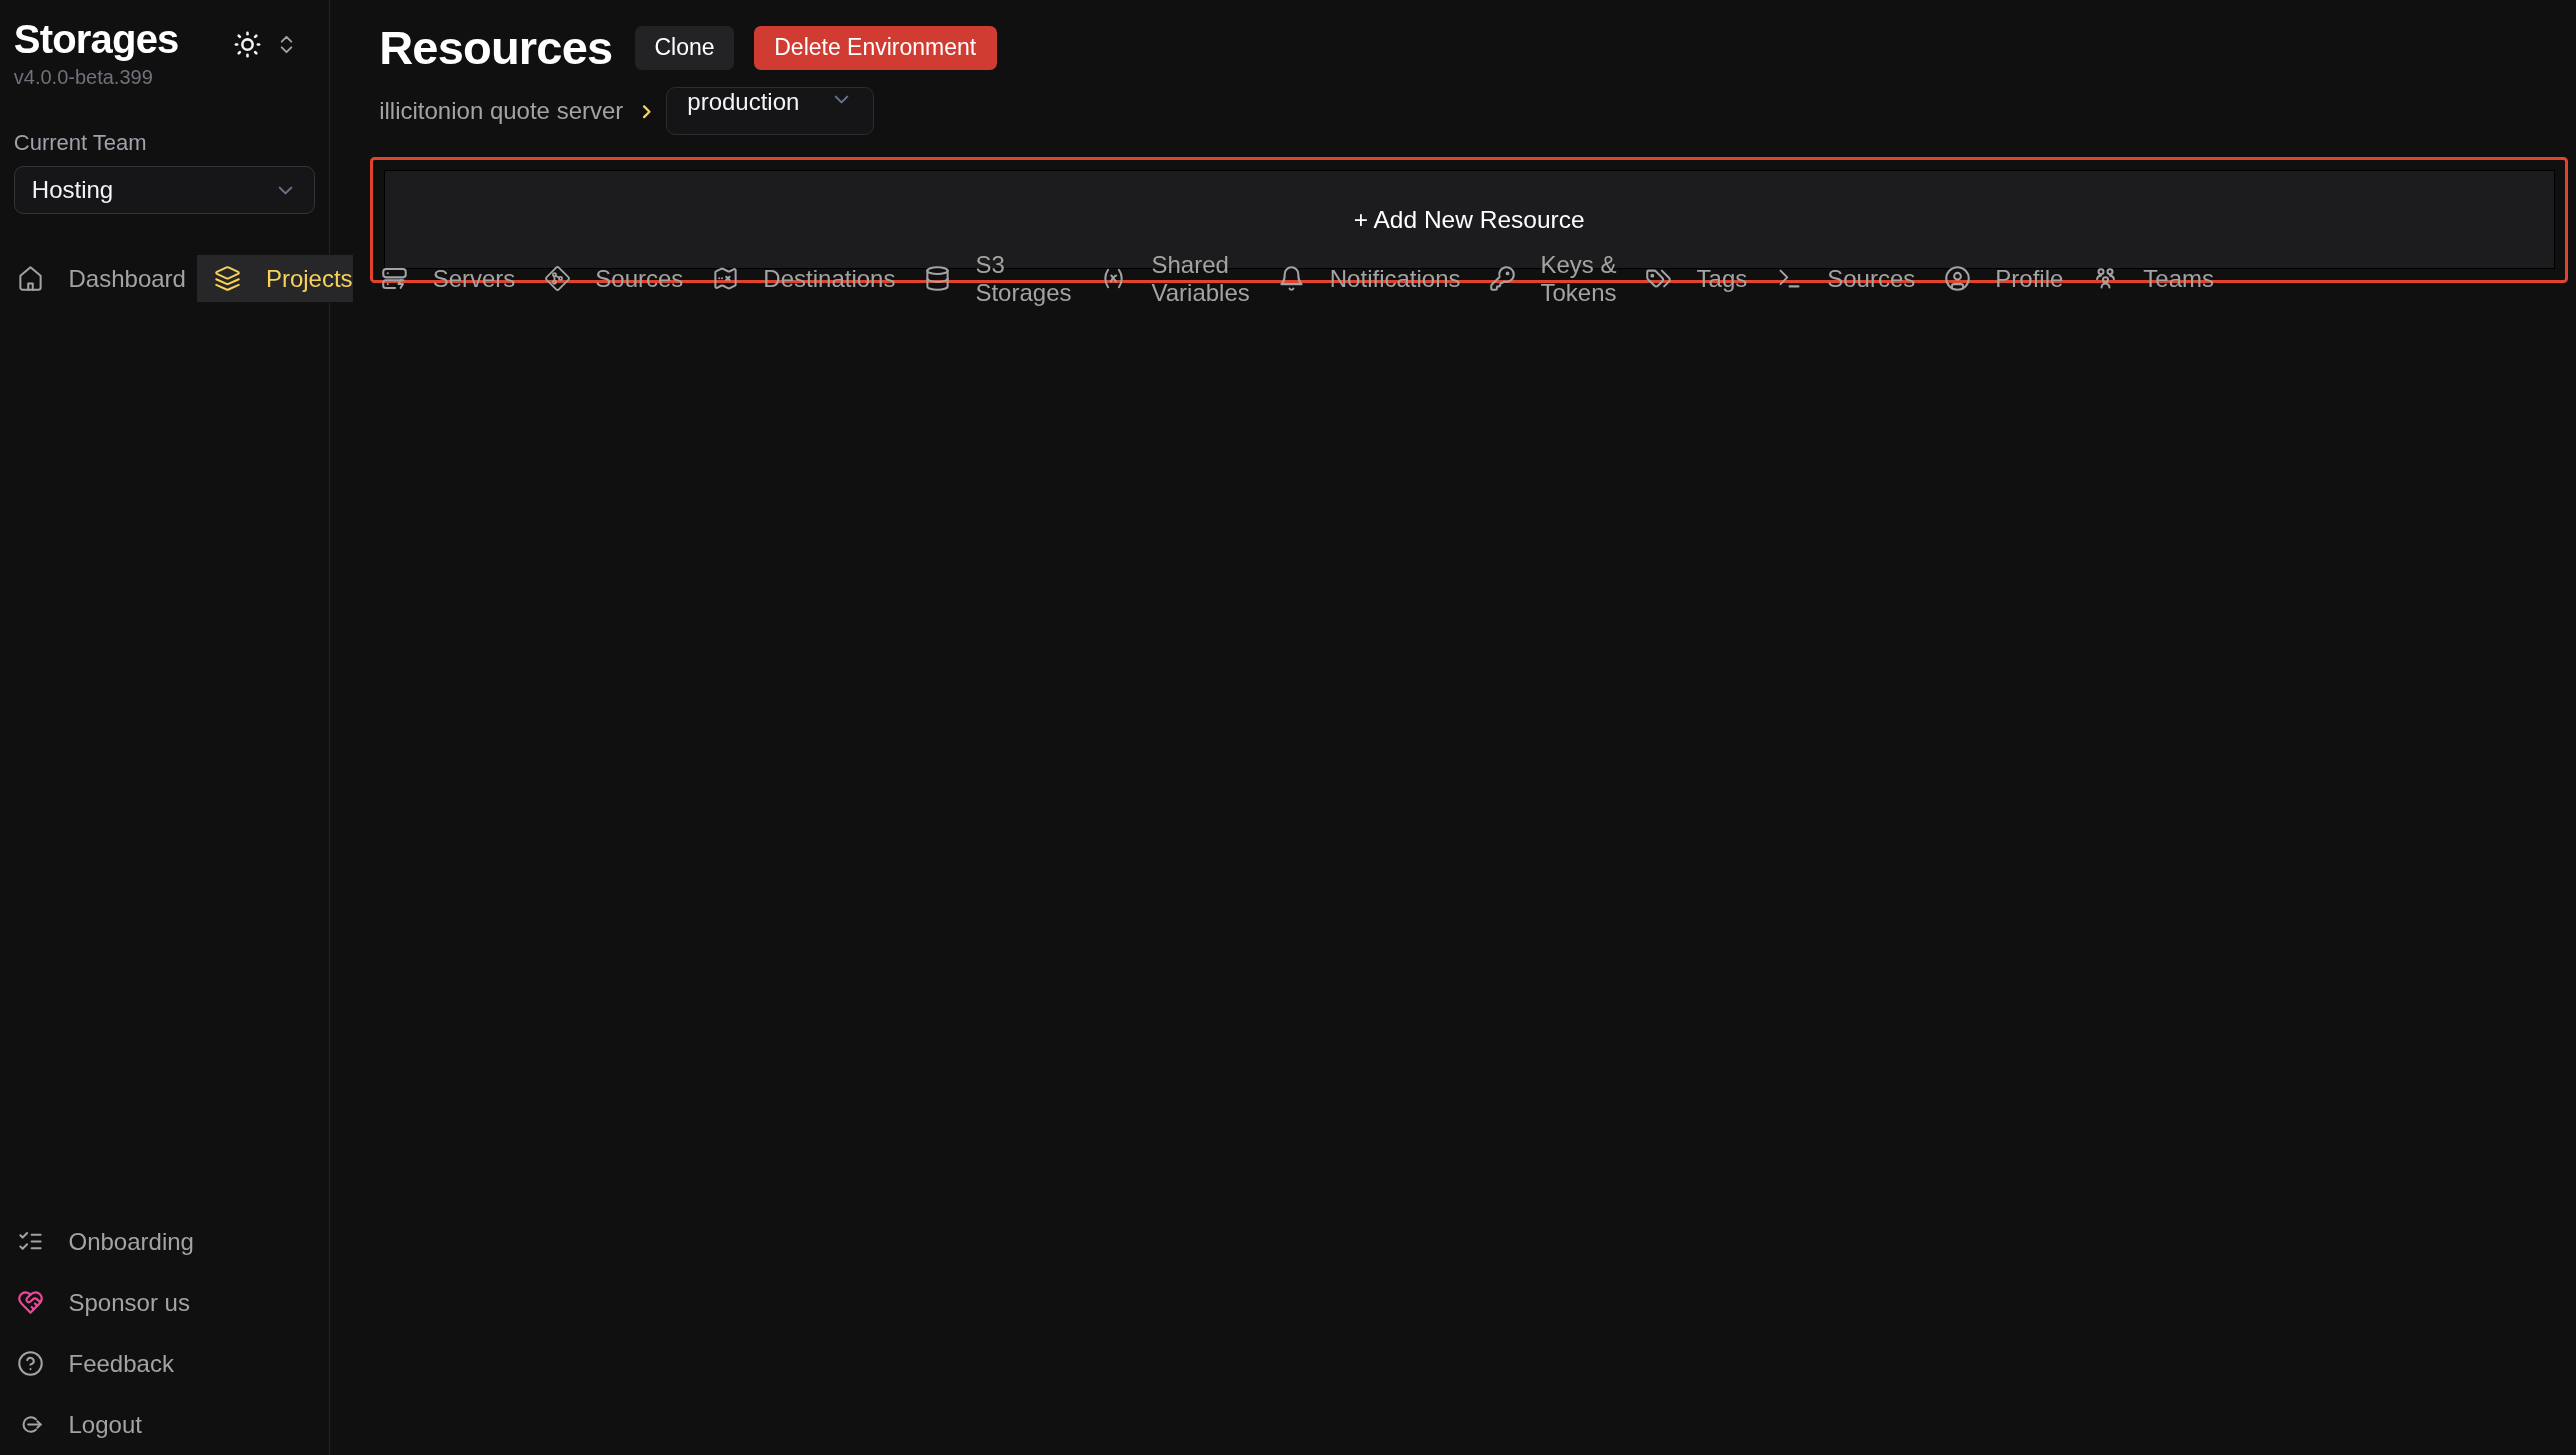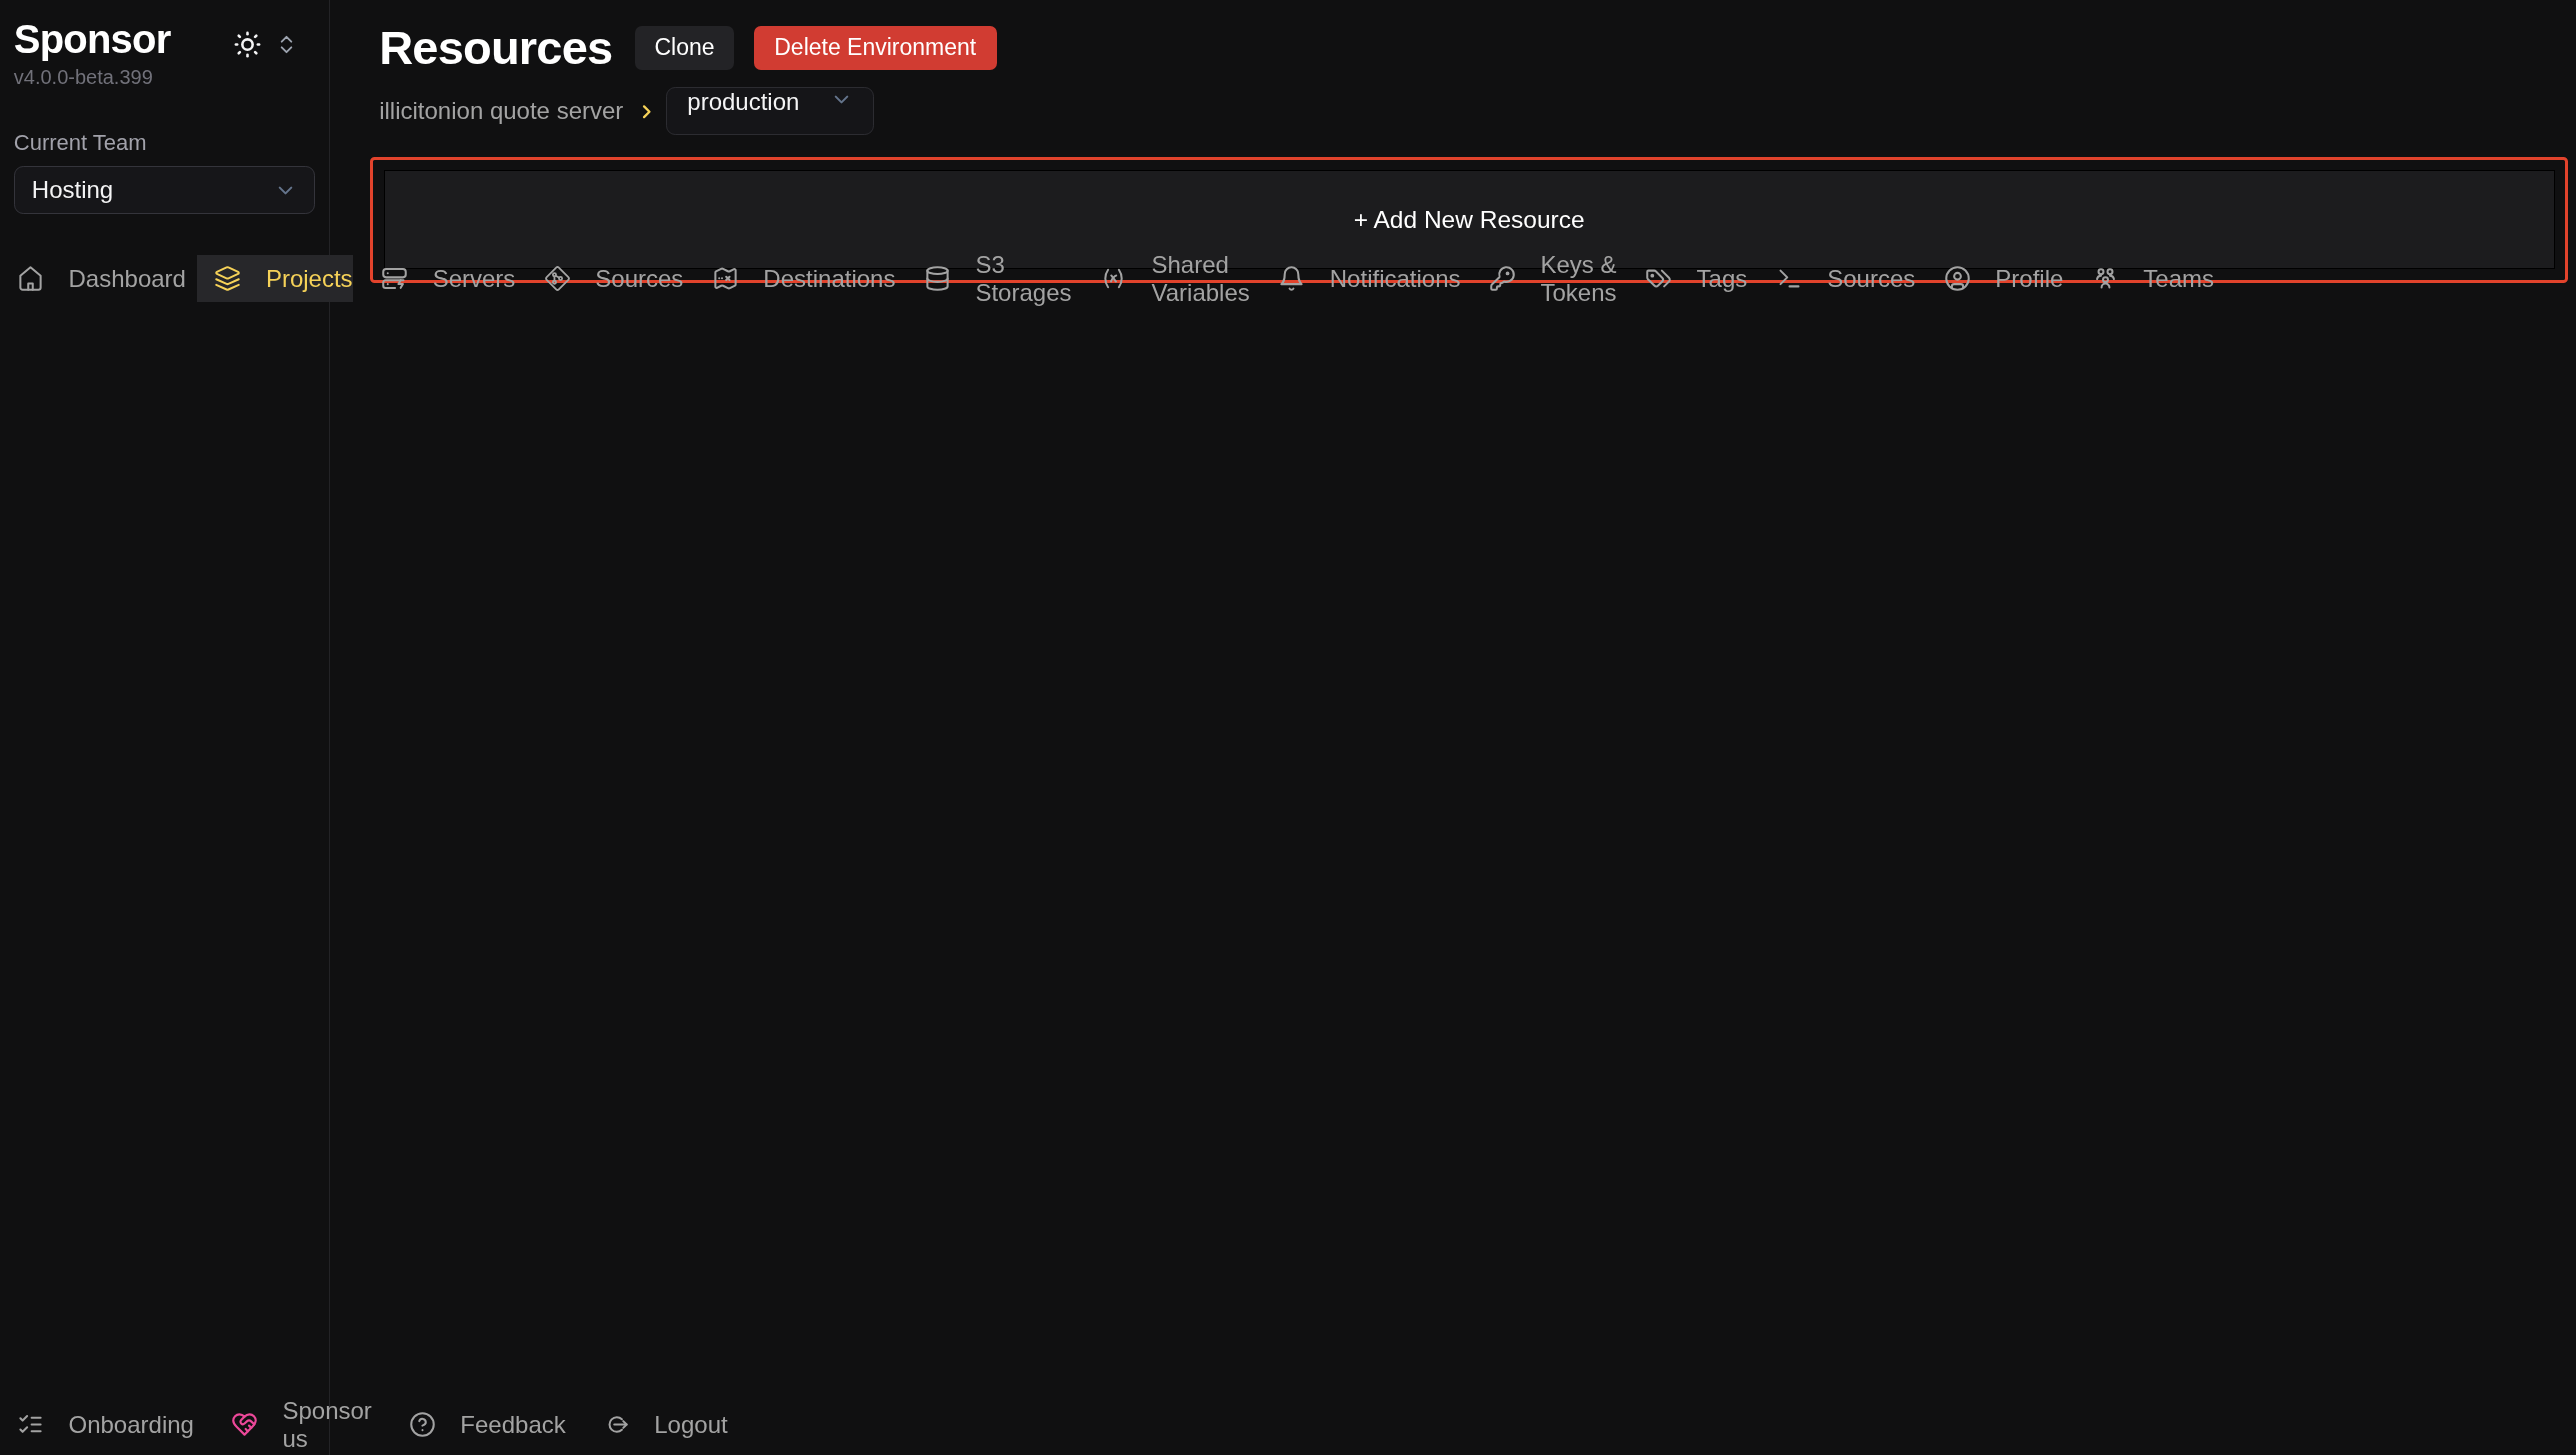--- a/index.html
+++ b/index.html
@@ -48,21 +48,21 @@
     display: flex; align-items: center; gap: 24.5px;
     padding-left: 17px;
     color: #a3a3a3; font-size: 24px;
     cursor: pointer;
   }
   .nav-item .icon { width: 27px; height: 27px; flex: 0 0 27px; }
   .nav-item.active { background: #27272a; color: #f6d258; }
   .nav-item .icon.pink { color: #ec4899; }
 
   .flex-spacer { flex: 1; }
-  .nav-footer { display: flex; flex-direction: row; gap: 20px; }
+  .nav-footer { display: flex; flex-direction: column; gap: 14px; }
 
   
   .main { margin-left: 331px; padding: 20px 7.7px 0 39px; }
   .title-row { display: flex; align-items: center; gap: 20px; margin-left: 9.2px; }
   .page-title { font-size: 47px; font-weight: 700; letter-spacing: -0.8px; color: #ffffff; }
   .btn {
     height: 44px; border: none; border-radius: 6.9px;
     display: inline-flex; align-items: center;
     font-size: 23px; color: #ffffff; cursor: pointer;
     font-family: inherit;
@@ -93,21 +93,21 @@
     color: #ffffff; font-size: 24.5px;
     cursor: pointer;
   }
 </style>
 </head>
 <body>
 
 <aside class="sidebar">
 
   <div class="logo-row">
-    <div class="app-name">Sponsor</div>
+    <div class="app-name">Storages</div>
     <div class="top-icons">
       <span class="sun-icon icon">
         <svg viewBox="0 0 24 24" fill="none" stroke="currentColor" stroke-width="2" stroke-linecap="round" stroke-linejoin="round">
             <circle cx="12" cy="12" r="4"></circle>
             <path d="M12 3v1"></path>
             <path d="M12 20v1"></path>
             <path d="m5.2 5.2.9.9"></path>
             <path d="m17.9 17.9.9.9"></path>
             <path d="M3 12h1"></path>
             <path d="M20 12h1"></path>

